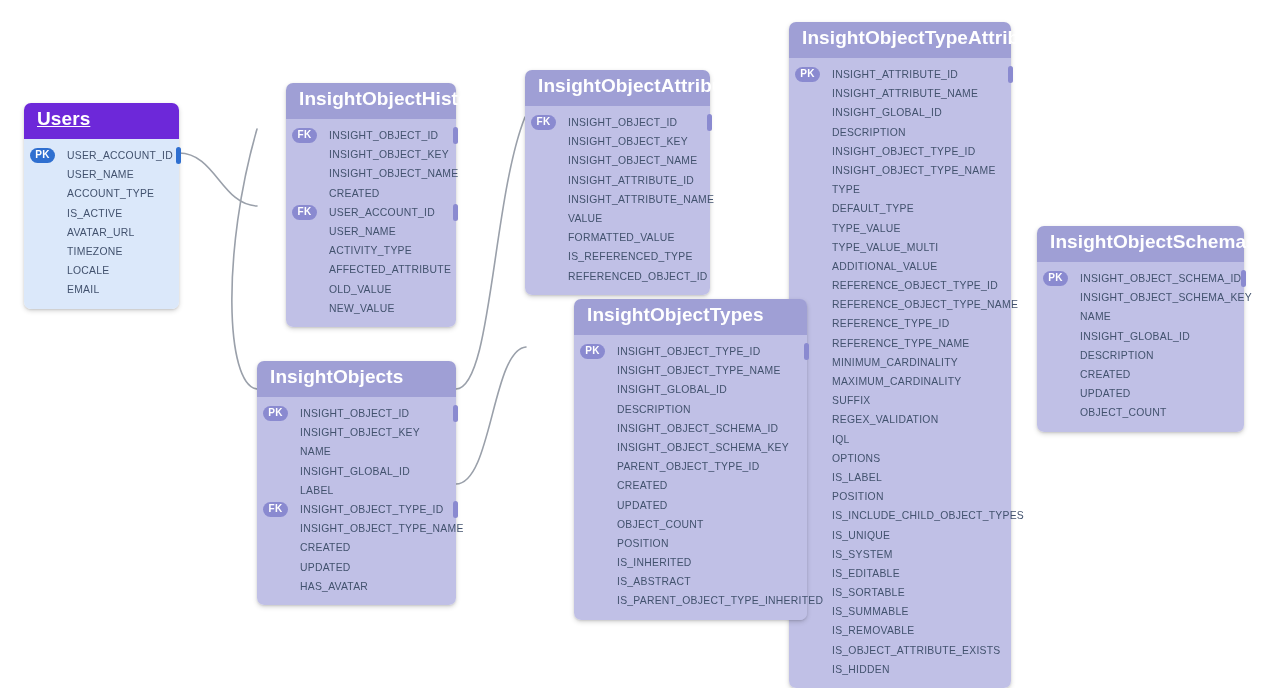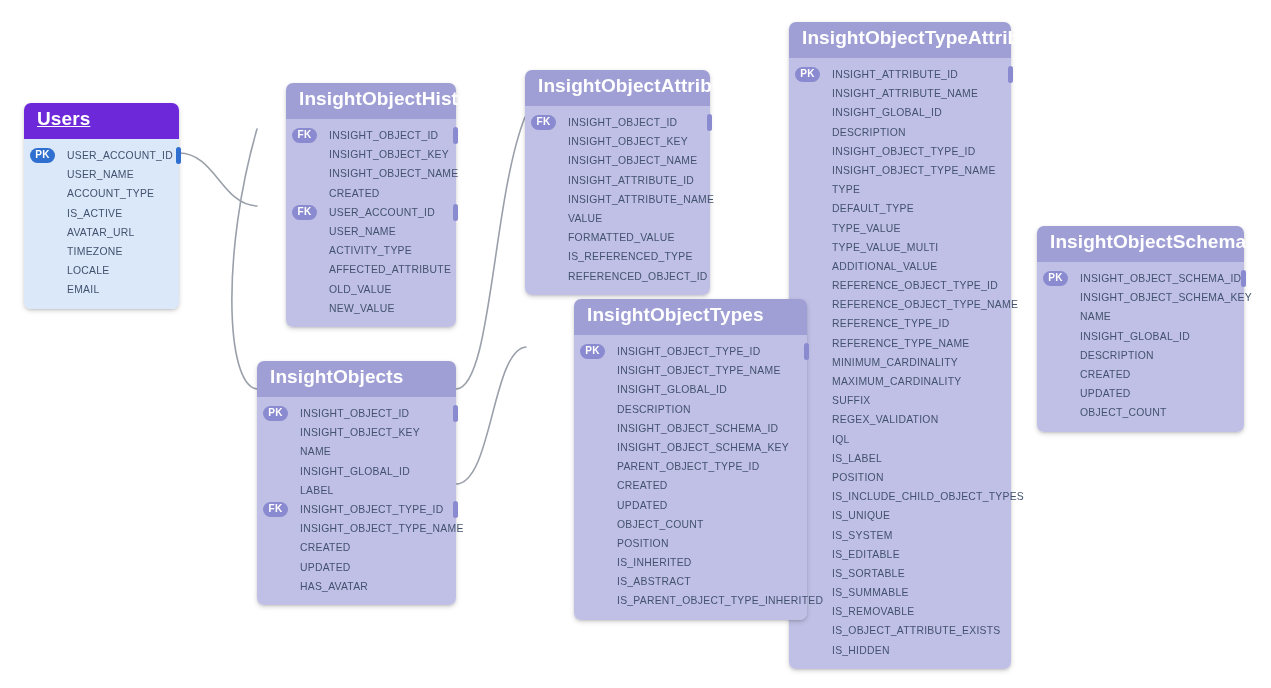--- a/index.html
+++ b/index.html
@@ -141,20 +141,21 @@
           <div class="row"><span>ADDITIONAL_VALUE</span></div>
           <div class="row"><span>REFERENCE_OBJECT_TYPE_ID</span></div>
           <div class="row"><span>REFERENCE_OBJECT_TYPE_NAME</span></div>
           <div class="row"><span>REFERENCE_TYPE_ID</span></div>
           <div class="row"><span>REFERENCE_TYPE_NAME</span></div>
           <div class="row"><span>MINIMUM_CARDINALITY</span></div>
           <div class="row"><span>MAXIMUM_CARDINALITY</span></div>
           <div class="row"><span>SUFFIX</span></div>
           <div class="row"><span>REGEX_VALIDATION</span></div>
           <div class="row"><span>IQL</span></div>
+          <div class="row"><span>OPTIONS</span></div>
           <div class="row"><span>IS_LABEL</span></div>
           <div class="row"><span>POSITION</span></div>
           <div class="row"><span>IS_INCLUDE_CHILD_OBJECT_TYPES</span></div>
           <div class="row"><span>IS_UNIQUE</span></div>
           <div class="row"><span>IS_SYSTEM</span></div>
           <div class="row"><span>IS_EDITABLE</span></div>
           <div class="row"><span>IS_SORTABLE</span></div>
           <div class="row"><span>IS_SUMMABLE</span></div>
           <div class="row"><span>IS_REMOVABLE</span></div>
           <div class="row"><span>IS_OBJECT_ATTRIBUTE_EXISTS</span></div>

